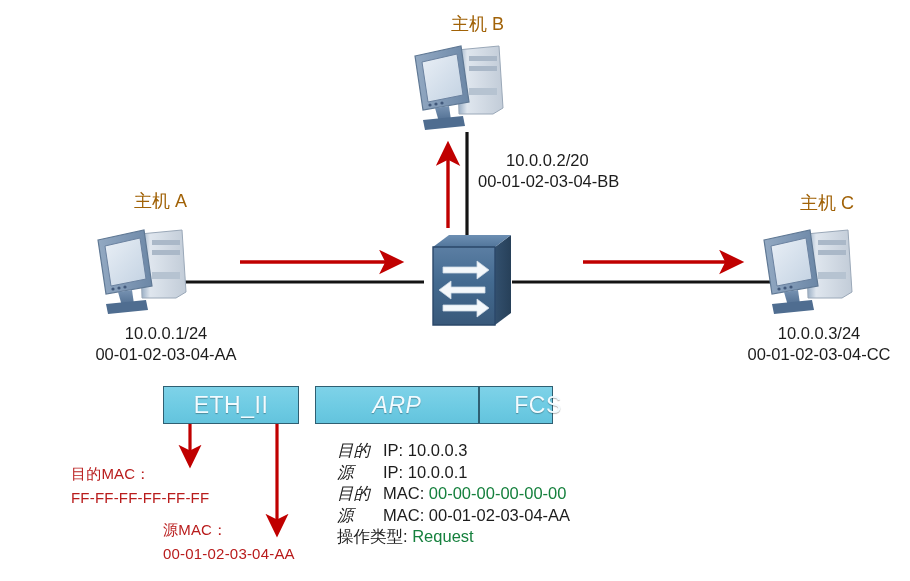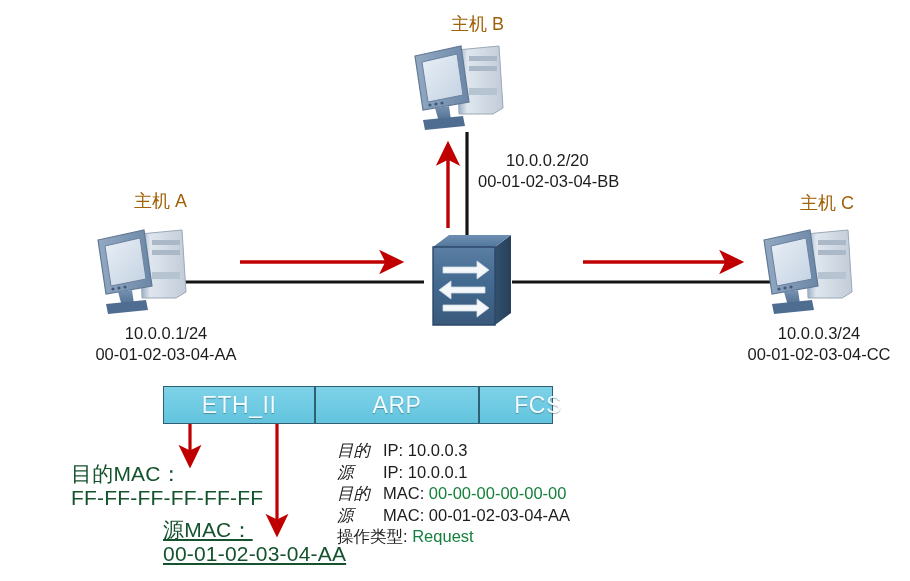--- a/index.html
+++ b/index.html
@@ -3,21 +3,21 @@
 <meta charset="utf-8">
 <style>
   html,body{margin:0;padding:0;background:#ffffff;}
   body{
     width:910px;height:581px;position:relative;overflow:hidden;
     font-family:"Liberation Sans","DejaVu Sans",sans-serif;
     color:#1a1a1a;
   }
   #stage{position:absolute;left:0;top:0;width:910px;height:581px;}
   .abs{position:absolute;}
-  .lbl{font-size:21px;color:#14532d;white-space:nowrap;letter-spacing:.2px;}
+  .lbl{font-size:15px;color:#b91c1c;white-space:nowrap;letter-spacing:.2px;}
   .host-title{font-size:18px;color:#a16207;white-space:nowrap;}
   .addr{font-size:16.5px;color:#1c1c1c;white-space:nowrap;line-height:21px;}
   .red{color:#15803d;}
   .detail{font-size:16.5px;line-height:21.5px;color:#1c1c1c;white-space:nowrap;}
   .detail .k{display:inline-block;width:46px;font-style:italic;}
   .frame-seg{
     position:absolute;top:0;height:38px;
     background:linear-gradient(180deg,#7ed2e8 0%,#6ecbe3 55%,#63c3dd 100%);
     border:1.6px solid #2f5f72;
     box-sizing:border-box;
@@ -171,37 +171,37 @@
     <div style="padding-left:28px;">10.0.0.2/20</div>
     <div>00-01-02-03-04-BB</div>
   </div>
 
   <div class="abs addr" style="left:726px;top:323px;width:186px;text-align:center;">
     <div>10.0.0.3/24</div>
     <div>00-01-02-03-04-CC</div>
   </div>
 
   <div class="abs" style="left:163px;top:386px;width:390px;height:38px;">
-    <div class="frame-seg" style="left:0;width:152px;">
+    <div class="frame-seg" style="left:0;width:136px;">
       <span>ETH_II</span>
     </div>
-    <div class="frame-seg" style="left:152px;width:164px;">
+    <div class="frame-seg" style="left:152px;width:164px;font-style:italic;">
       <span>ARP</span>
     </div>
     <div class="frame-seg" style="left:316px;width:74px;padding-left:44px;">
       <span>FCS</span>
     </div>
   </div>
 
   <div class="abs lbl" style="left:71px;top:462px;line-height:24px;">
     <div>目的MAC：</div>
     <div>FF-FF-FF-FF-FF-FF</div>
   </div>
 
-  <div class="abs lbl" style="left:163px;top:518px;line-height:24px;text-decoration:underline;">
+  <div class="abs lbl" style="left:163px;top:518px;line-height:24px;">
     <div>源MAC：</div>
     <div>00-01-02-03-04-AA</div>
   </div>
 
   <div class="abs detail" style="left:337px;top:440px;">
 
     <div>
       <span class="k">目的</span><span>IP:</span>
       <span>10.0.0.3</span>
     </div>

